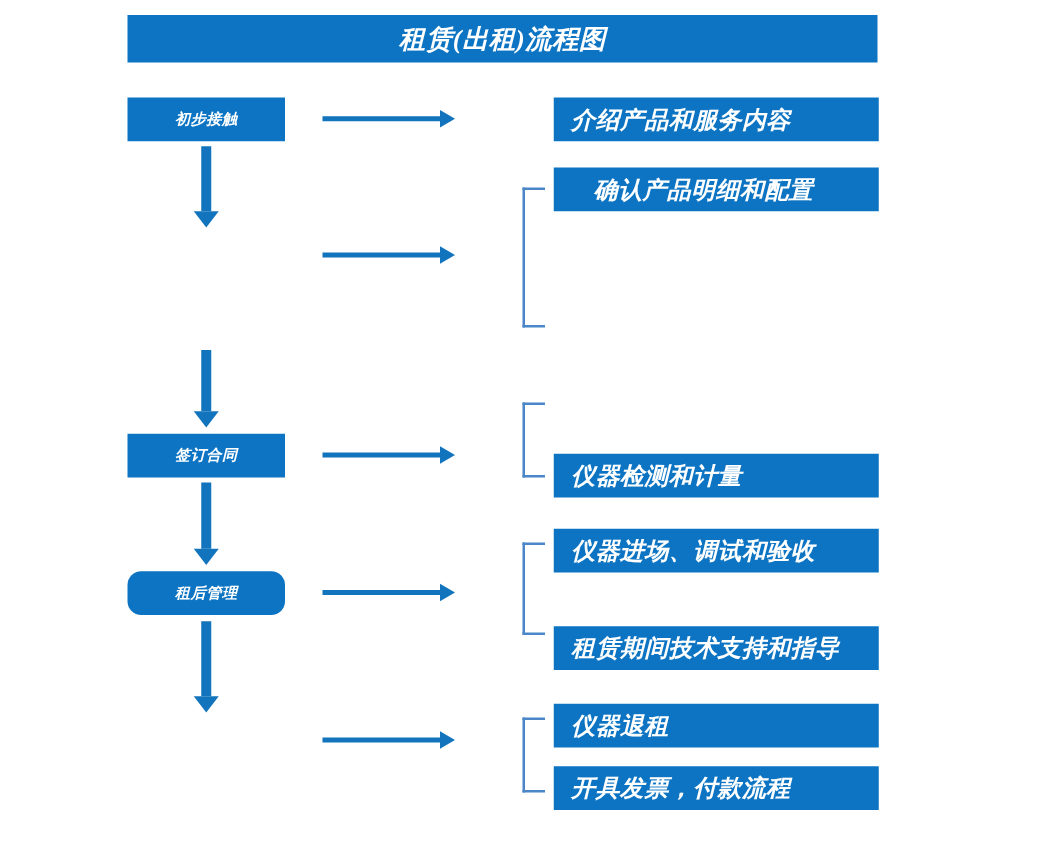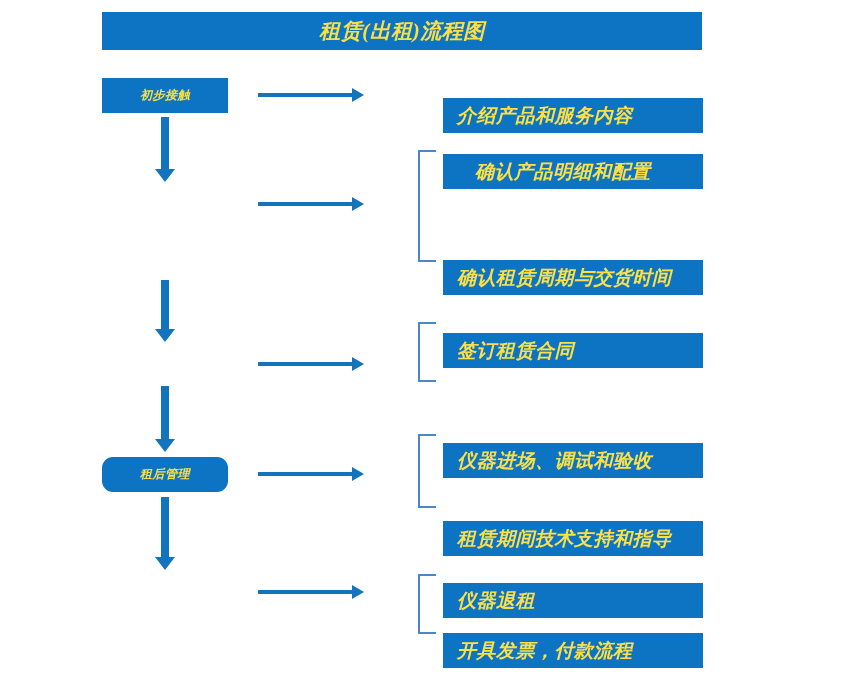--- a/index.html
+++ b/index.html
@@ -14,21 +14,21 @@
   #flowchart-canvas {
     position: relative;
     width: 844px;
     height: 688px;
     background: #ffffff;
     overflow: hidden;
   }
   .box {
     position: absolute;
     background: #0C74C2;
-    color: #fde047;
+    color: #ffffff;
     display: flex;
     align-items: center;
     box-sizing: border-box;
     font-weight: bold;
     font-style: italic;
     letter-spacing: 0.5px;
     white-space: nowrap;
     text-align: center;
   }
   .title-bar {
@@ -46,21 +46,20 @@
     width: 126px;
     height: 35px;
   }
   .detail-box {
     justify-content: flex-start;
     font-size: 19px;
     left: 443px;
     width: 260px;
     height: 35px;
     padding-left: 14px;
-    margin-top: 20px;
   }
   
   .h-arrow {
     position: absolute;
     height: 14px;
   }
   .h-arrow .shaft {
     position: absolute;
     left: 0;
     top: 5px;
@@ -111,20 +110,21 @@
 </head>
 <body>
 
 <div id="flowchart-canvas">
 
   <div class="box title-bar">租赁(出租)流程图</div>
 
   <div class="box stage-box" style="top:78px;">初步接触</div>
 
 
+  <div class="box stage-box" style="top:347px;">签订合同</div>
 
   <div class="box stage-box" style="top:457px;border-radius:11px;">租后管理</div>
 
 
   <div class="v-arrow" style="left:155px; top:117px; height:65px;">
     <span class="stem" style="height:52px;"></span>
     <span class="head"></span>
   </div>
 
   <div class="v-arrow" style="left:155px; top:280px; height:62px;">
@@ -171,23 +171,22 @@
 
   <div class="bracket" style="left:418px; top:322px; height:60px;"></div>
 
   <div class="bracket" style="left:418px; top:434px; height:74px;"></div>
 
   <div class="bracket" style="left:418px; top:574px; height:60px;"></div>
 
   <div class="box detail-box" style="top:78px;">介绍产品和服务内容</div>
 
   <div class="box detail-box" style="top:134px;padding-left:32px;">确认产品明细和配置</div>
-  <div class="box detail-box" style="top:240px;">确认租赁周期与交货时间</div>
 
-  <div class="box detail-box" style="top:313px;">签订租赁合同</div>
+  <div class="box detail-box" style="top:363px;">仪器检测和计量</div>
 
   <div class="box detail-box" style="top:423px;font-family:Liberation Mono, monospace;">仪器进场、调试和验收</div>
   <div class="box detail-box" style="top:501px;">租赁期间技术支持和指导</div>
 
   <div class="box detail-box" style="top:613px;">开具发票，付款流程</div>
   <div class="box detail-box" style="top:563px;">仪器退租</div>
 
 </div>
 
 </body></html>

